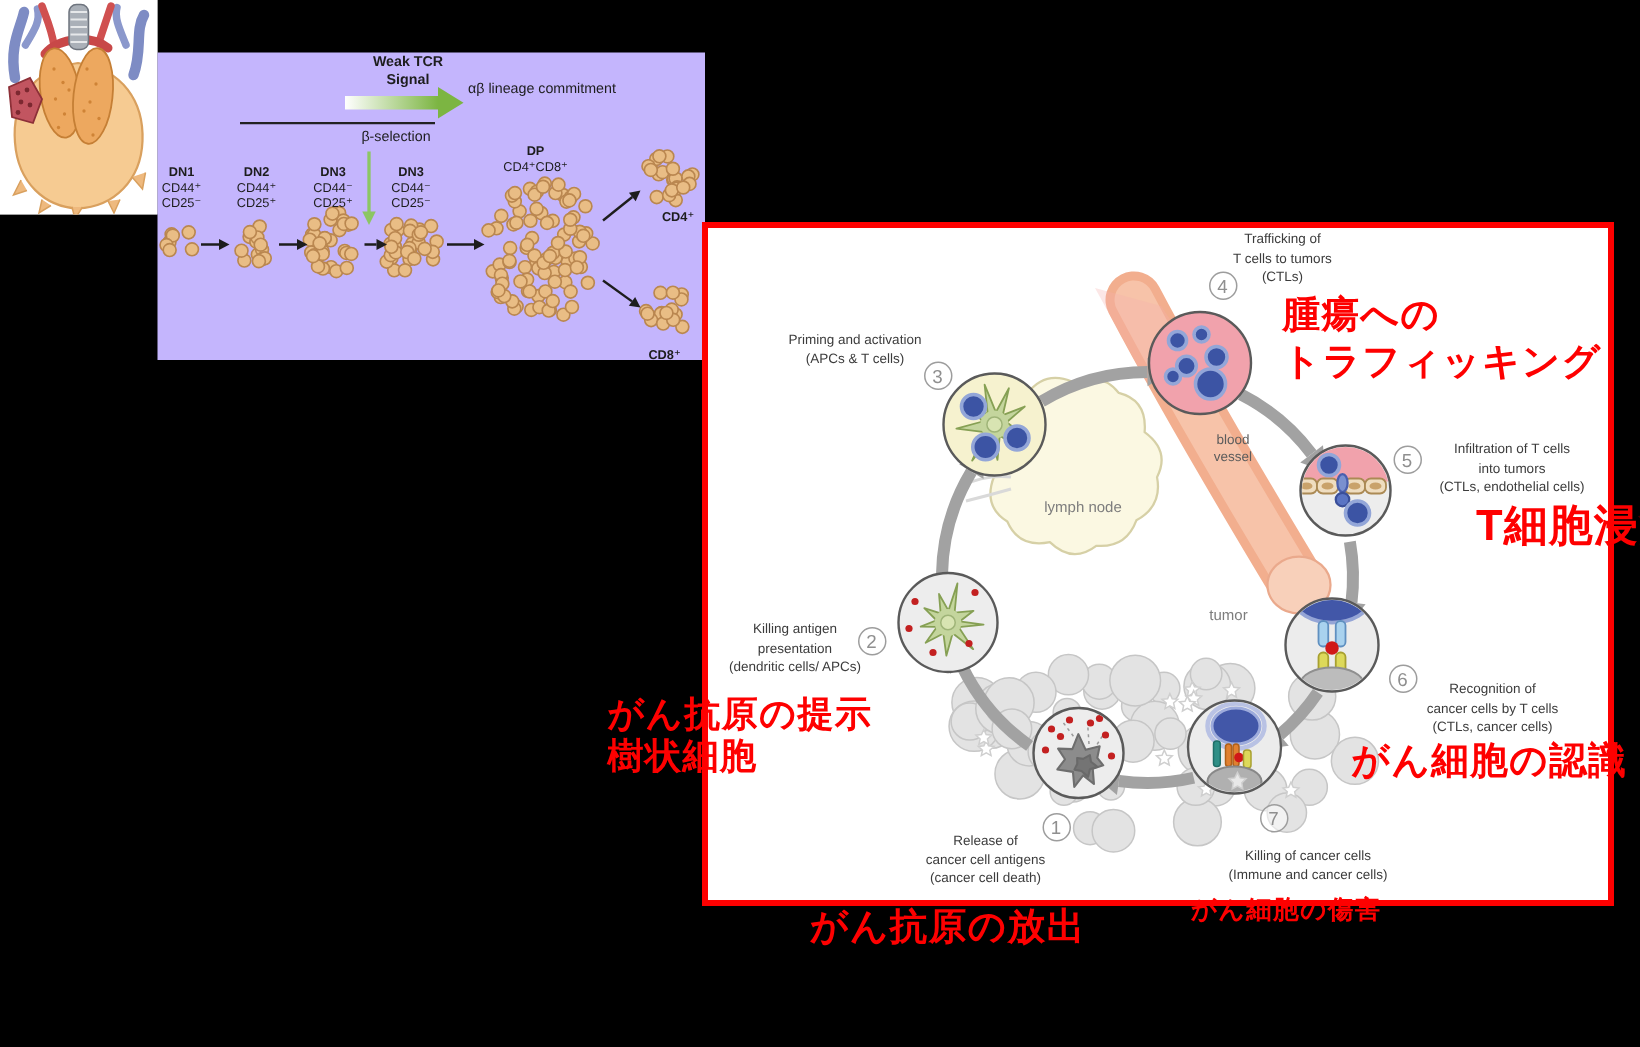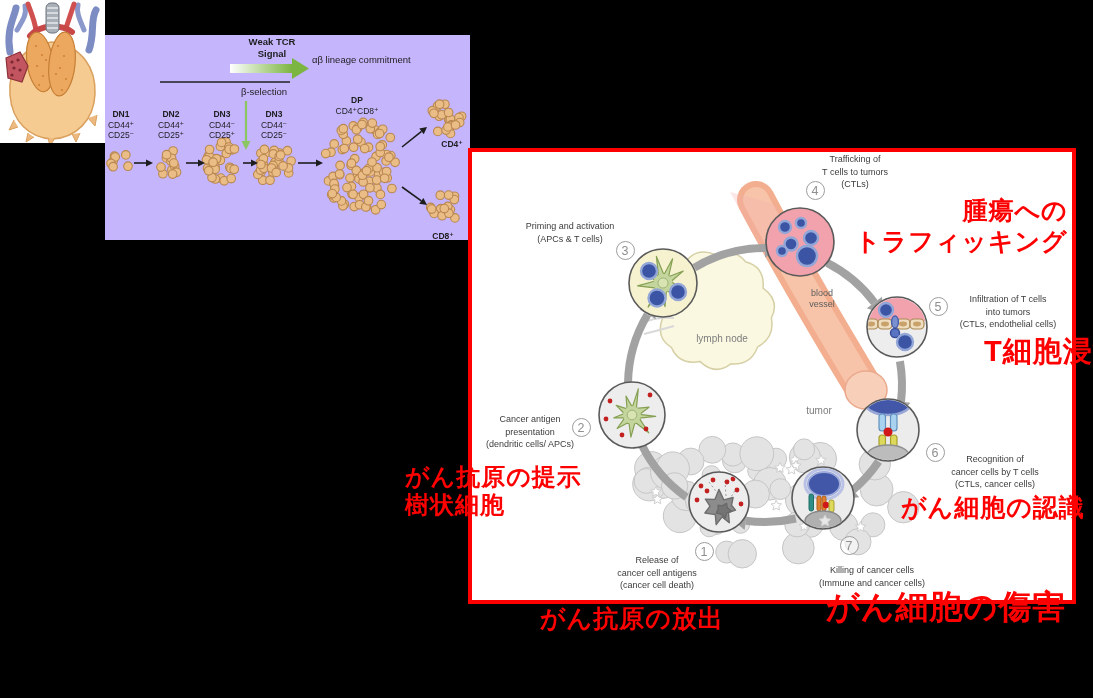--- a/index.html
+++ b/index.html
@@ -573,21 +573,21 @@
           </clipPath>
         </defs>
       </svg>
 
     <div class="cyc-label" style="left:120px;top:402px;width:130px;">
       <span style="display:block">Release of</span>
       <span style="display:block">cancer cell antigens</span>
       <span style="display:block">(cancer cell death)</span>
     </div>
     <div class="cyc-label" style="left:-8px;top:261px;width:132px;">
-      <span style="display:block">Cancer antigen</span>
+      <span style="display:block">Killing antigen</span>
       <span style="display:block">presentation</span>
       <span style="display:block">(dendritic cells/ APCs)</span>
     </div>
     <div class="cyc-label" style="left:28px;top:68px;width:140px;">
       <span style="display:block">Priming and activation</span>
       <span style="display:block">(APCs &amp; T cells)</span>
     </div>
     <div class="cyc-label" style="left:323px;top:1px;width:120px;">
       <span style="display:block">Trafficking of</span>
       <span style="display:block">T cells to tumors</span>
@@ -621,20 +621,20 @@
       <div class="badge" style="left: 456.5px; top: 144.5px;">5</div>
       <div class="badge" style="left: 453.5px; top: 290.5px;">6</div>
       <div class="badge" style="left: 367.5px; top: 383.5px;">7</div>
     </div>
 
   <div class="jp" style="left:405px;top:463px;line-height:28px;">
     <span style="display:block">がん抗原の提示</span>
     <span style="display:block">樹状細胞</span>
   </div>
   <div class="jp" style="left:540px;top:604px;font-size:25px;">がん抗原の放出</div>
-  <div class="jp" style="left:855px;top:195px;font-size:25px;line-height:31px;text-align:right;">
+  <div class="jp" style="left:855px;top:195px;font-size:25px;line-height:31px;">
     <span style="display:block">腫瘍への</span>
     <span style="display:block">トラフィッキング</span>
   </div>
   <div class="jp" style="left:984px;top:337px;font-size:29px;">T細胞浸潤</div>
   <div class="jp" style="left:901px;top:493px;font-size:25px;">がん細胞の認識</div>
-  <div class="jp" style="left:826px;top:592px;font-size:33px;">がん細胞の傷害</div>
+  <div class="jp" style="left:794px;top:592px;font-size:17px;">がん細胞の傷害</div>
 </div>
 
 </body></html>

